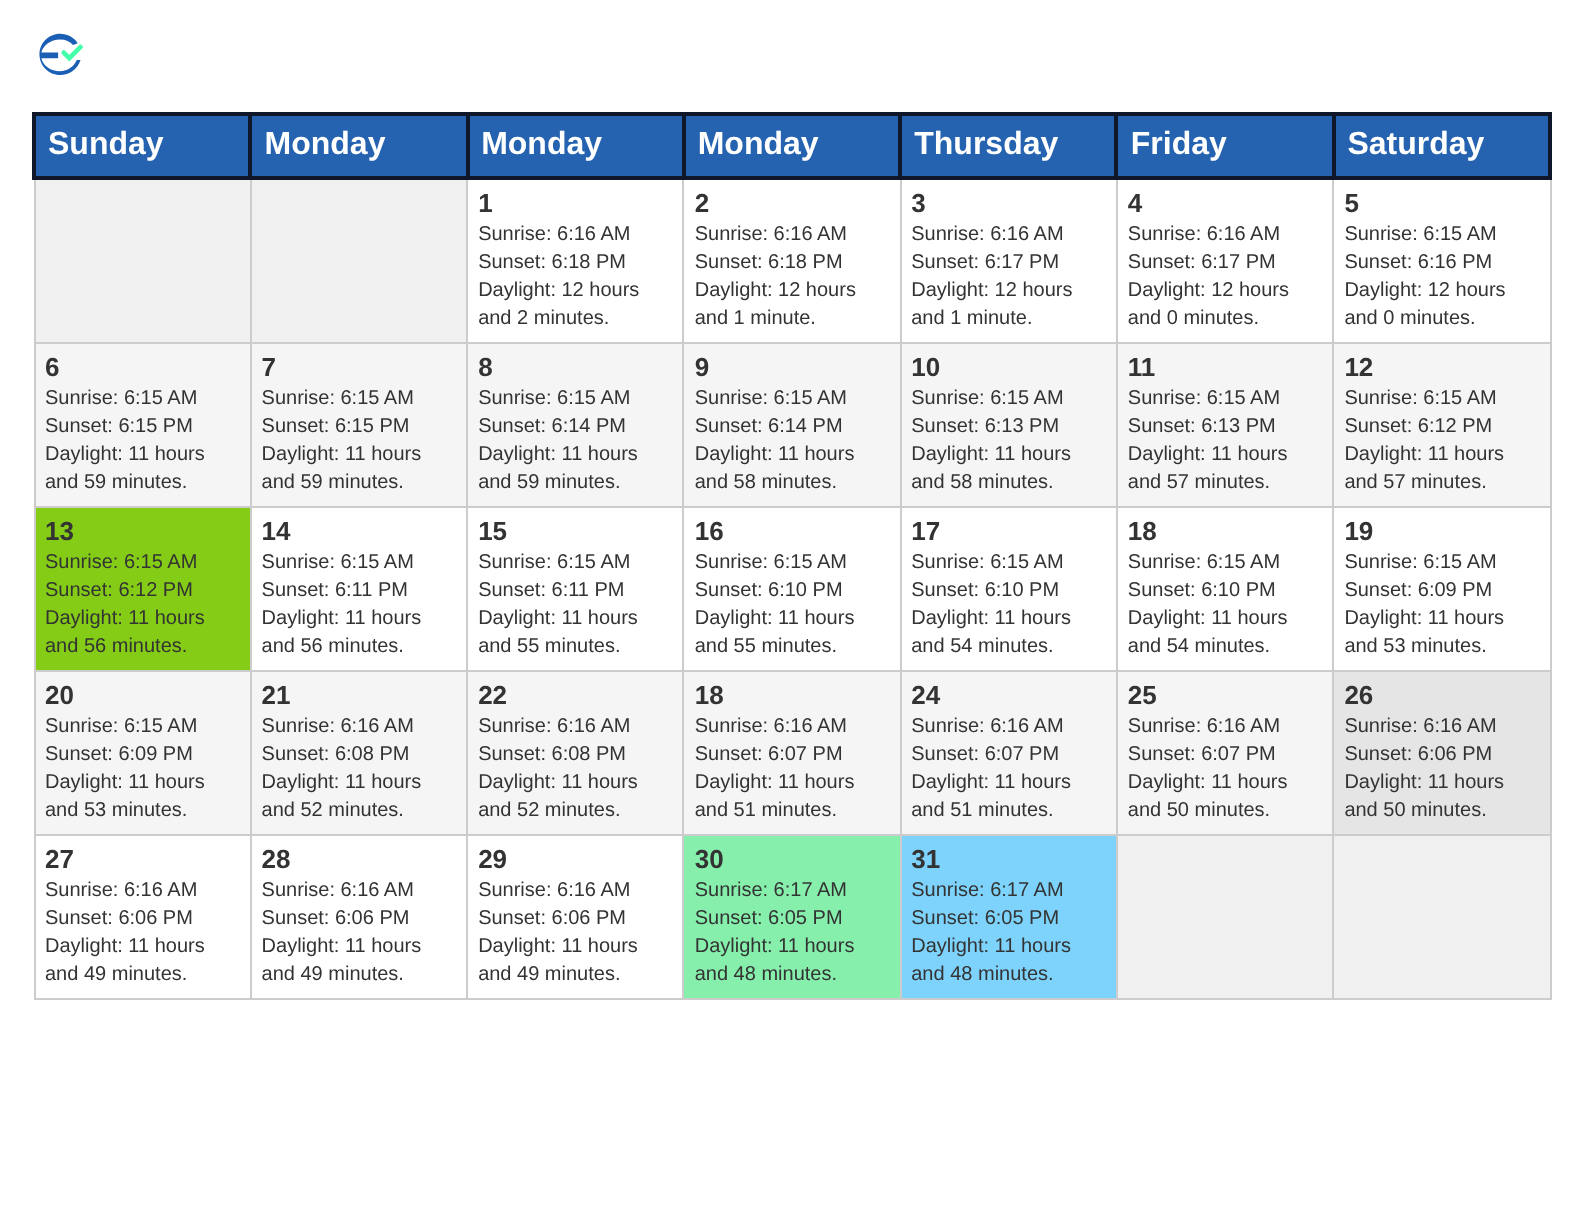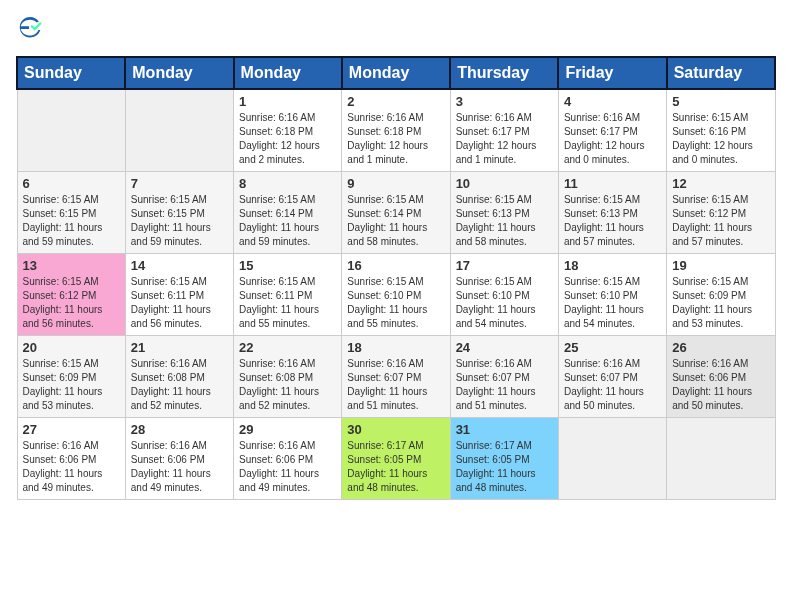--- a/index.html
+++ b/index.html
@@ -222,21 +222,21 @@
         <td style="background: rgb(245, 245, 245);">
         <span class="day-number">12</span>
         <div class="day-info">
           <span>Sunrise: 6:15 AM</span><br>
           <span>Sunset: 6:12 PM</span><br>
           <span>Daylight: 11 hours and 57 minutes.</span>
         </div>
       </td>
       </tr>
       <tr>
-        <td style="background: #f9a8d4;">
+        <td style="background: #84cc16;">
         <span class="day-number">13</span>
         <div class="day-info">
           <span>Sunrise: 6:15 AM</span><br>
           <span>Sunset: 6:12 PM</span><br>
           <span>Daylight: 11 hours and 56 minutes.</span>
         </div>
       </td>
         <td style="background: rgb(255, 255, 255);">
         <span class="day-number">14</span>
         <div class="day-info">
@@ -362,21 +362,21 @@
         </div>
       </td>
         <td style="background: rgb(255, 255, 255);">
         <span class="day-number">29</span>
         <div class="day-info">
           <span>Sunrise: 6:16 AM</span><br>
           <span>Sunset: 6:06 PM</span><br>
           <span>Daylight: 11 hours and 49 minutes.</span>
         </div>
       </td>
-        <td style="background: #bef264;">
+        <td style="background: #86efac;">
         <span class="day-number">30</span>
         <div class="day-info">
           <span>Sunrise: 6:17 AM</span><br>
           <span>Sunset: 6:05 PM</span><br>
           <span>Daylight: 11 hours and 48 minutes.</span>
         </div>
       </td>
         <td style="background: #7dd3fc;">
         <span class="day-number">31</span>
         <div class="day-info">

